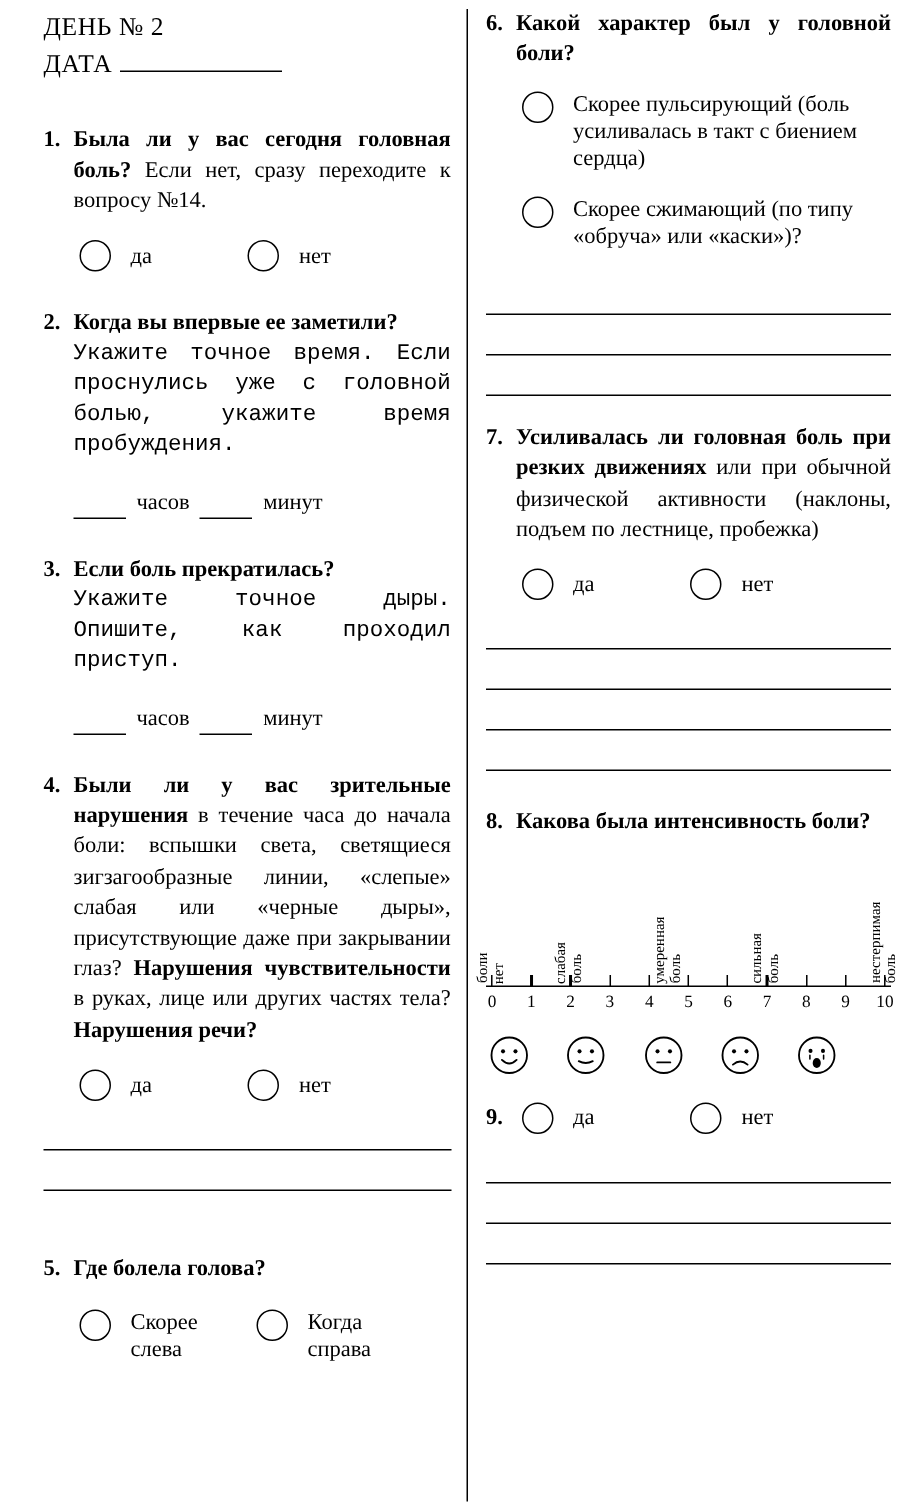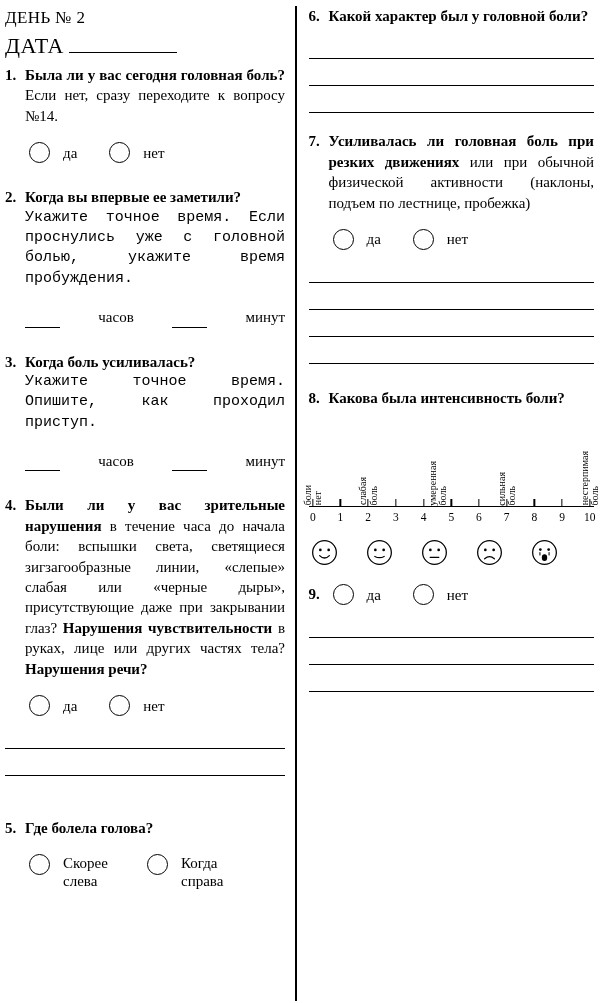--- a/index.html
+++ b/index.html
@@ -2,50 +2,50 @@
 <html><head>
 <meta charset="utf-8">
 <style>
   * { margin:0; padding:0; box-sizing:border-box; }
   html,body { background:#fff; }
   body {
     width:600px; height:1003px; overflow:hidden;
     color:#000; font-family:"Liberation Serif", serif;
     font-size:15px; line-height:1.36;
   }
-  .page { display:flex; width:600px; height:1003px; padding-top:6px; }
+  .page { display:flex; width:600px; height:1003px; padding-top:6px;padding-left:24px; }
   .col-left  { width:295px; padding:0 10px 0 5px; }
   .divider   { width:1.5px; background:#000; height:995px; flex:none; }
   .col-right { flex:1; padding:0 6px 0 12px; }
 
   .day-title { font-size:17px; letter-spacing:.4px; }
-  .date-row  { font-size:22px; letter-spacing:.4px; margin-top:2px; margin-bottom:4px; }
+  .date-row  { font-size:17px; letter-spacing:.4px; margin-top:2px; margin-bottom:29px; }
   .date-blank{ display:inline-block; width:108px; height:15px; border-bottom:1.4px solid #000; margin-left:5px; }
 
   .qblock { margin-bottom:24px; }
   .qblock.tight { margin-bottom:18px; }
   .qblock.roomy { margin-bottom:42px; }
   .q { position:relative; padding-left:20px; text-align:justify; }
   .qnum { position:absolute; left:0; top:0; font-weight:bold; }
   .q b { font-weight:bold; }
   .q .block-rest { display:block;font-family:Liberation Mono, monospace; }
 
-  .yn { display:flex; align-items:center; gap:32px; margin:16px 0 4px 24px; }
+  .yn { display:flex; align-items:center; gap:64px; margin:16px 0 4px 24px; }
   .opt { display:flex; align-items:center; gap:13px; }
   .opt-top { align-items:flex-start; }
   .circle { width:21px; height:21px; border:1.4px solid #000; border-radius:50%; flex:none; background:#fff; }
   .olabel { line-height:1.2; }
 
   .opts-2col { display:flex; gap:22px; margin:16px 0 4px 24px; }
   .opts-2col .olabel { width:62px; }
 
   .opt-list .opt { margin:14px 0 16px 24px; }
   .opt-list .olabel { width:212px; text-align:left; }
 
-  .time-row { display:flex; align-items:flex-end; gap:7px; margin:18px 0 2px 20px;justify-content:space-between; }
+  .time-row { display:flex; align-items:flex-end; gap:7px; margin:18px 0 2px 20px; }
   .blank { display:inline-block; width:35px; height:15px; border-bottom:1.3px solid #000; }
 
   .wlines { margin-top:6px; }
   .wline { height:27px; border-bottom:1.2px solid #000; }
 
   
   .scale { position:relative; margin-top:10px; }
   .slabels { position:relative; height:88px; }
   .vlabel { position:absolute; bottom:1px; display:flex; align-items:flex-end; gap:0;
             transform:translateX(-50%); }
@@ -100,22 +100,22 @@
         <span class="blank"></span>
         <span>часов</span>
         <span class="blank"></span>
         <span>минут</span>
       </div>
     </section>
 
     <section class="qblock">
       <p class="q">
         <span class="qnum">3.</span>
-        <b>Когда боль усиливалась?</b>
-        <span class="block-rest">Укажите точное время. Опишите, как проходил приступ.</span>
+        <b>Если боль прекратилась?</b>
+        <span class="block-rest">Укажите точное дыры. Опишите, как проходил приступ.</span>
       </p>
       <div class="time-row">
         <span class="blank"></span>
         <span>часов</span>
         <span class="blank"></span>
         <span>минут</span>
       </div>
     </section>
 
     <section class="qblock roomy">
@@ -164,20 +164,30 @@
 
   <div class="divider"></div>
 
   <div class="col-right">
 
     <section class="qblock tight">
       <p class="q">
         <span class="qnum">6.</span>
         <b>Какой характер был у головной боли?</b>
       </p>
+      <div class="opt-list">
+        <div class="opt opt-top">
+          <span class="circle"></span>
+          <span class="olabel">Скорее пульсирующий (боль усиливалась в такт с биением сердца)</span>
+        </div>
+        <div class="opt opt-top">
+          <span class="circle"></span>
+          <span class="olabel">Скорее сжимающий (по типу «обруча» или «каски»)?</span>
+        </div>
+      </div>
       <div class="wlines">
         <div class="wline"></div>
         <div class="wline"></div>
         <div class="wline"></div>
       </div>
     </section>
 
     <section class="qblock">
       <p class="q">
         <span class="qnum">7.</span>

